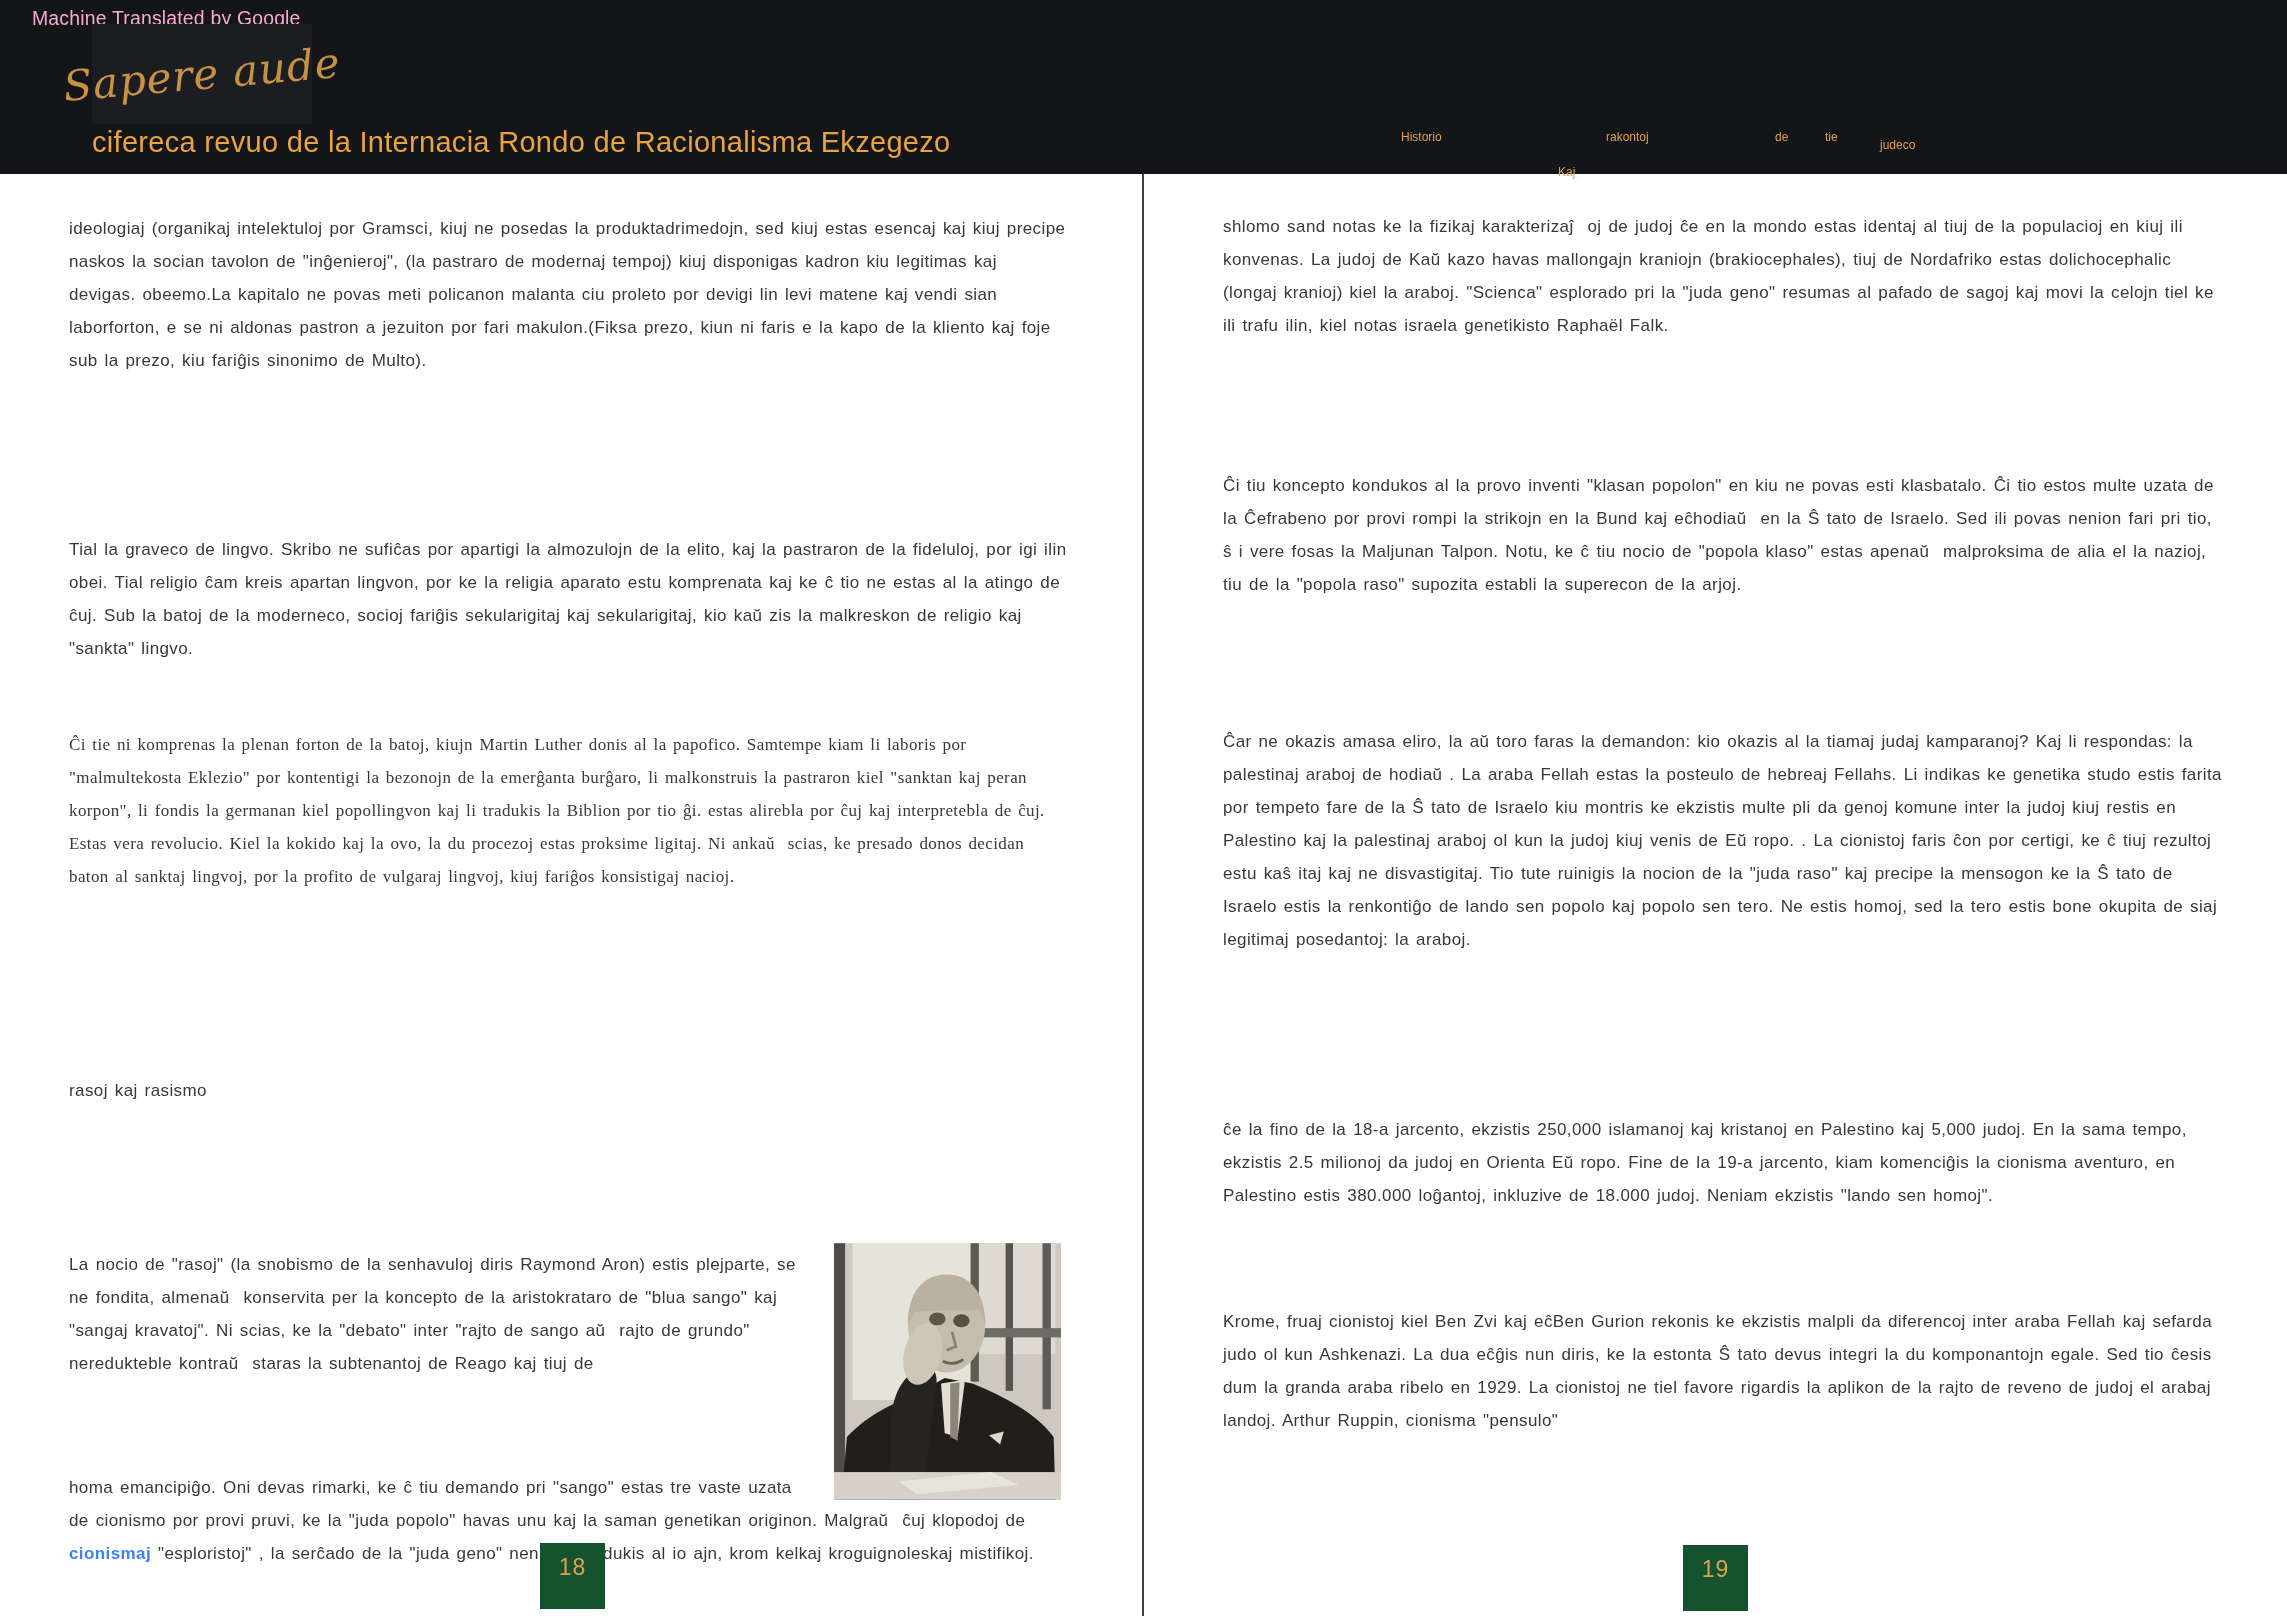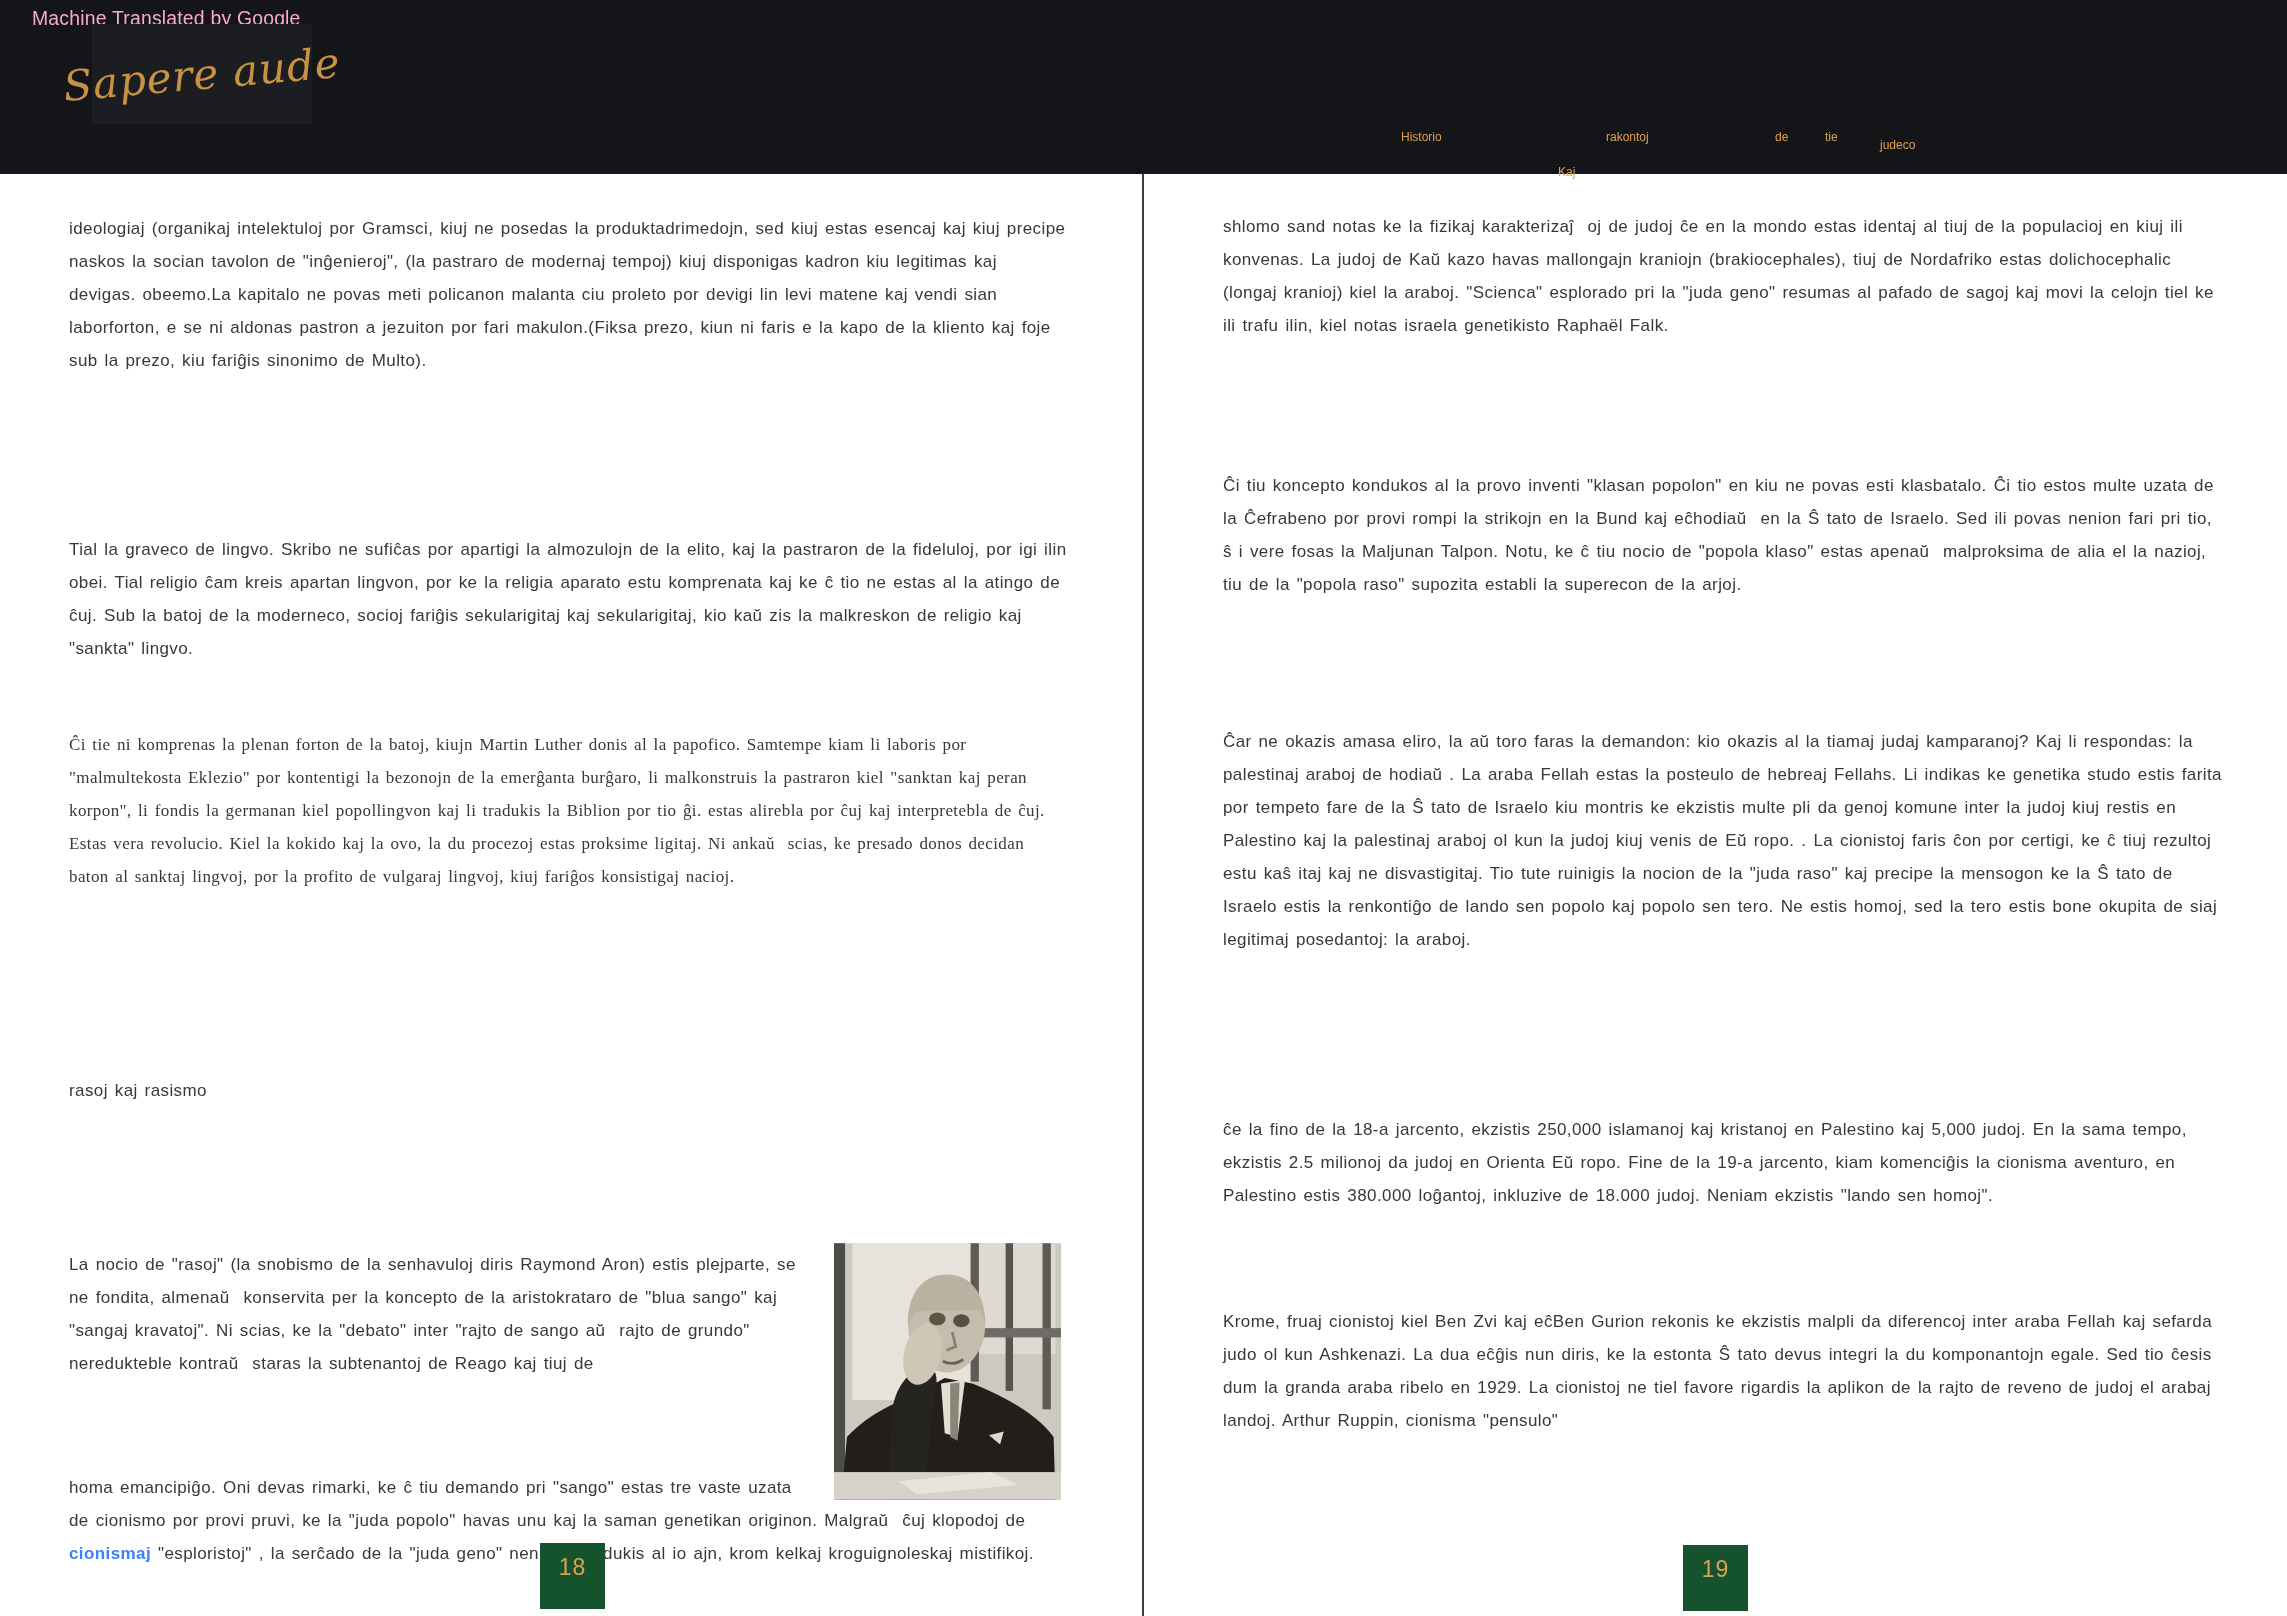--- a/index.html
+++ b/index.html
@@ -79,20 +79,21 @@
   .box-19{left:1683px;top:1545px;}
 </style>
 </head>
 <body>
 
 <div class="header">
   <div class="mt-notice">Machine Translated by Google</div>
   <div class="logo-box">
     <span class="logo-text">Sapere aude</span>
   </div>
+  <div class="header-title">cifereca revuo de la Internacia Rondo de Racionalisma Ekzegezo</div>
   <span class="nav-item nav-1">Historio</span>
   <span class="nav-item nav-2">Kaj</span>
   <span class="nav-item nav-3">rakontoj</span>
   <span class="nav-item nav-4">de</span>
   <span class="nav-item nav-5">tie</span>
   <span class="nav-item nav-6">judeco</span>
 </div>
 
 <div class="divider"></div>
 

